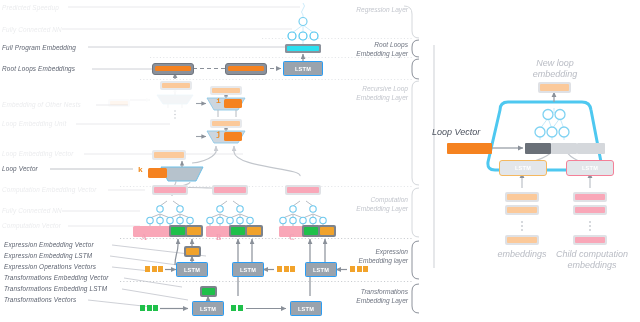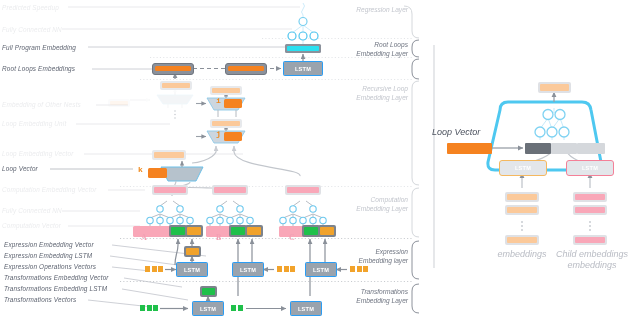--- a/index.html
+++ b/index.html
@@ -444,20 +444,24 @@
   <div class="node" style="left:140px;top:305px;display:flex;gap:1.5px;">
     <div style="width:5px;height:6px;background:#1FC04A;"></div>
       <div style="width:5px;height:6px;background:#1FC04A;"></div>
       <div style="width:5px;height:6px;background:#1FC04A;"></div>
   </div>
   <div class="node" style="left:231px;top:305px;display:flex;gap:1.5px;">
     <div style="width:5px;height:6px;background:#1FC04A;"></div>
       <div style="width:5px;height:6px;background:#1FC04A;"></div>
   </div>
 
+  <div class="rlabel" style="left:505px;top:58px;width:100px;">
+    <div>New loop</div>
+    <div>embedding</div>
+  </div>
   <div class="box" style="left:538px;top:82px;width:33px;height:11px;background:#dfe1e5;border-radius:2px;padding:2.4px;box-sizing:border-box;">
     <div style="width:100%;height:100%;background:#FBC99A;border-radius:1px;"></div>
   </div>
 
   <div class="rlabel dark" style="left:432px;top:127px;width:96px;text-align:left;">Loop Vector</div>
   <div class="box" style="left:447px;top:143px;width:45px;height:11px;background:#F58220;border-radius:1px;"></div>
 
   <div class="box" style="left:525px;top:143px;width:26px;height:11px;background:#6a7078;border-radius:1px;"></div>
   <div class="box" style="left:551px;top:143px;width:26px;height:11px;background:#d5d8dc;border-radius:1px;"></div>
   <div class="box" style="left:577px;top:143px;width:28px;height:11px;background:#d5d8dc;border-radius:1px;"></div>
@@ -482,17 +486,17 @@
     <div style="width:100%;height:100%;background:#F9A7B8;border-radius:1px;"></div>
     </div>
   <div class="box" style="left:573px;top:235px;width:34px;height:10px;background:#dfe1e5;border-radius:2px;padding:2.2px;box-sizing:border-box;">
     <div style="width:100%;height:100%;background:#F9A7B8;border-radius:1px;"></div>
     </div>
 
   <div class="rlabel" style="left:482px;top:249px;width:80px;">
     <div>embeddings</div>
   </div>
   <div class="rlabel" style="left:545px;top:249px;width:94px;">
-    <div>Child embeddings</div>
+    <div>Child computation</div>
     <div>embeddings</div>
   </div>
 
 </div>
 
 </body></html>

